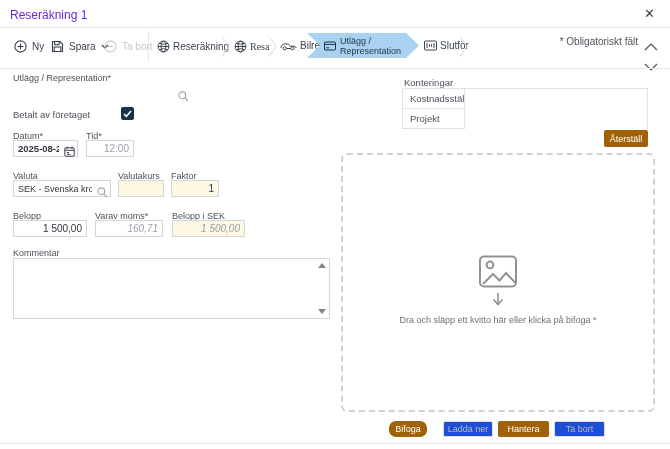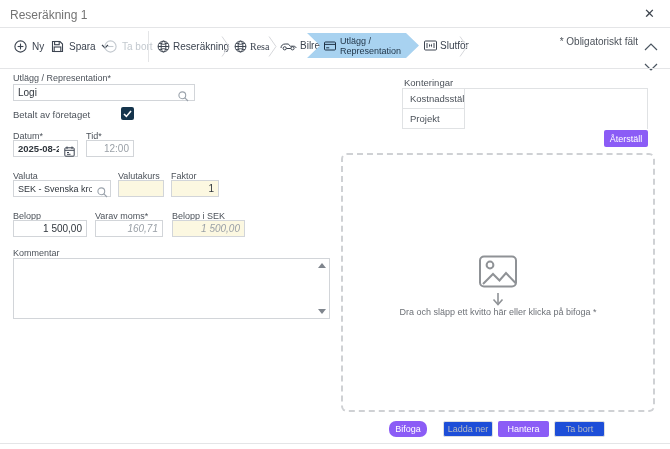--- a/index.html
+++ b/index.html
@@ -7,21 +7,21 @@
   body { font-family:"Liberation Sans", sans-serif; }
   #app {
     position:relative; width:670px; height:449px; background:#fff;
     overflow:hidden; color:#3a4147;
   }
   .abs { position:absolute; }
   .hline { position:absolute; left:0; right:0; height:1px; background:#e4e5e7; }
   .vline { position:absolute; width:1px; background:#e4e5e7; }
 
   
-  .title { font-size:12px; color:#737373; }
+  .title { font-size:12px; color:#6d28d9; }
   .close-x { font-size:13px; color:#3c434d; cursor:pointer; line-height:1; }
 
   
   .tbtn { position:absolute; display:flex; align-items:center; gap:5px; font-size:10px; color:#3c4450; cursor:pointer; }
   .tbtn.disabled { color:#c3c9cf; cursor:default; }
   .icon { display:inline-flex; align-items:center; justify-content:center; }
 
   
   .wstep { position:absolute; display:flex; align-items:center; gap:3px; font-size:10px; color:#3c4450; cursor:pointer; top:40px; }
   .wsep { position:absolute; top:36px; }
@@ -64,38 +64,38 @@
 
   
   .ktable { position:absolute; left:402px; top:88px; width:246px; height:41px; border:1px solid #e0e2e4; }
   .krow { display:flex; height:20px; border-bottom:1px solid #e0e2e4; }
   .krow:last-child { border-bottom:none; height:19px; }
   .kcell-label { width:62px; border-right:1px solid #e0e2e4; font-size:9.5px; color:#4c525a; display:flex; align-items:center; padding-left:7px; }
   .kcell-input { flex:1; }
   .kcell-input input { width:100%; height:100%; border:none; outline:none; font-size:10px; font-family:"Liberation Sans", sans-serif; padding:0 4px; }
 
   .btn-dark {
-    position:absolute; background:#8b5cf6; color:#fff; border:none; border-radius:2px;
+    position:absolute; background:#a16207; color:#fff; border:none; border-radius:2px;
     font-size:9px; font-family:"Liberation Sans", sans-serif; cursor:pointer;
     display:flex; align-items:center; justify-content:center;
   }
   .btn-ghost {
     position:absolute; background:#1d4ed8; color:#b5bac1; border:1px solid #dcdee1; border-radius:2px;
     font-size:9px; font-family:"Liberation Sans", sans-serif; cursor:default;
     display:flex; align-items:center; justify-content:center;
   }
 
   
   .dropzone {
     position:absolute; left:341px; top:153px; width:314px; height:259px;
     border:2px dashed #cfd1d4; border-radius:6px;
     display:flex; flex-direction:column; align-items:center; padding-top:100px;
     cursor:pointer;
   }
-  .drop-hint { font-size:9px; color:#6d7177; margin-top:1px; }
+  .drop-hint { font-size:9px; color:#6d7177; margin-top:9px; }
 
   .chev { cursor:pointer; position:absolute; }
 </style>
 </head>
 <body>
 
 <div id="app">
 
   <div class="abs title" style="left:10px; top:8px;">Reseräkning 1</div>
   <div class="abs close-x" style="left:644px; top:7px;">✕</div>
@@ -222,21 +222,20 @@
   </span>
   <span class="chev" style="left:644px; top:57px;">
     <svg width="14" height="8" viewBox="0 0 14 8" fill="none" stroke="#4a5560" stroke-width="1.2">
         <polyline points="1,1 7,7 13,1"></polyline>
       </svg>
   </span>
 
   <div class="hline" style="top:68px;"></div>
 
   <div class="lbl" style="left:13px; top:73px;">Utlägg / Representation*</div>
-  <input class="inp withicon" style="left: 13px; top: 84px; width: 182px;" value="Logi">
   <span class="inpicon" style="left:178px; top:88px;">
     <svg width="11" height="11" viewBox="0 0 11 11" fill="none" stroke="#9aa2ab" stroke-width="1.1">
         <circle cx="4.3" cy="4.3" r="3.4"></circle>
         <line x1="6.9" y1="6.9" x2="10" y2="10"></line>
       </svg>
   </span>
 
   <div class="lbl" style="left:13px; top:109px; font-size:9.5px;">Betalt av företaget</div>
   <div class="checkbox" style="left:121px; top:107px;">
     <svg width="9" height="8" viewBox="0 0 9 8" fill="none" stroke="#ffffff" stroke-width="1.6">

